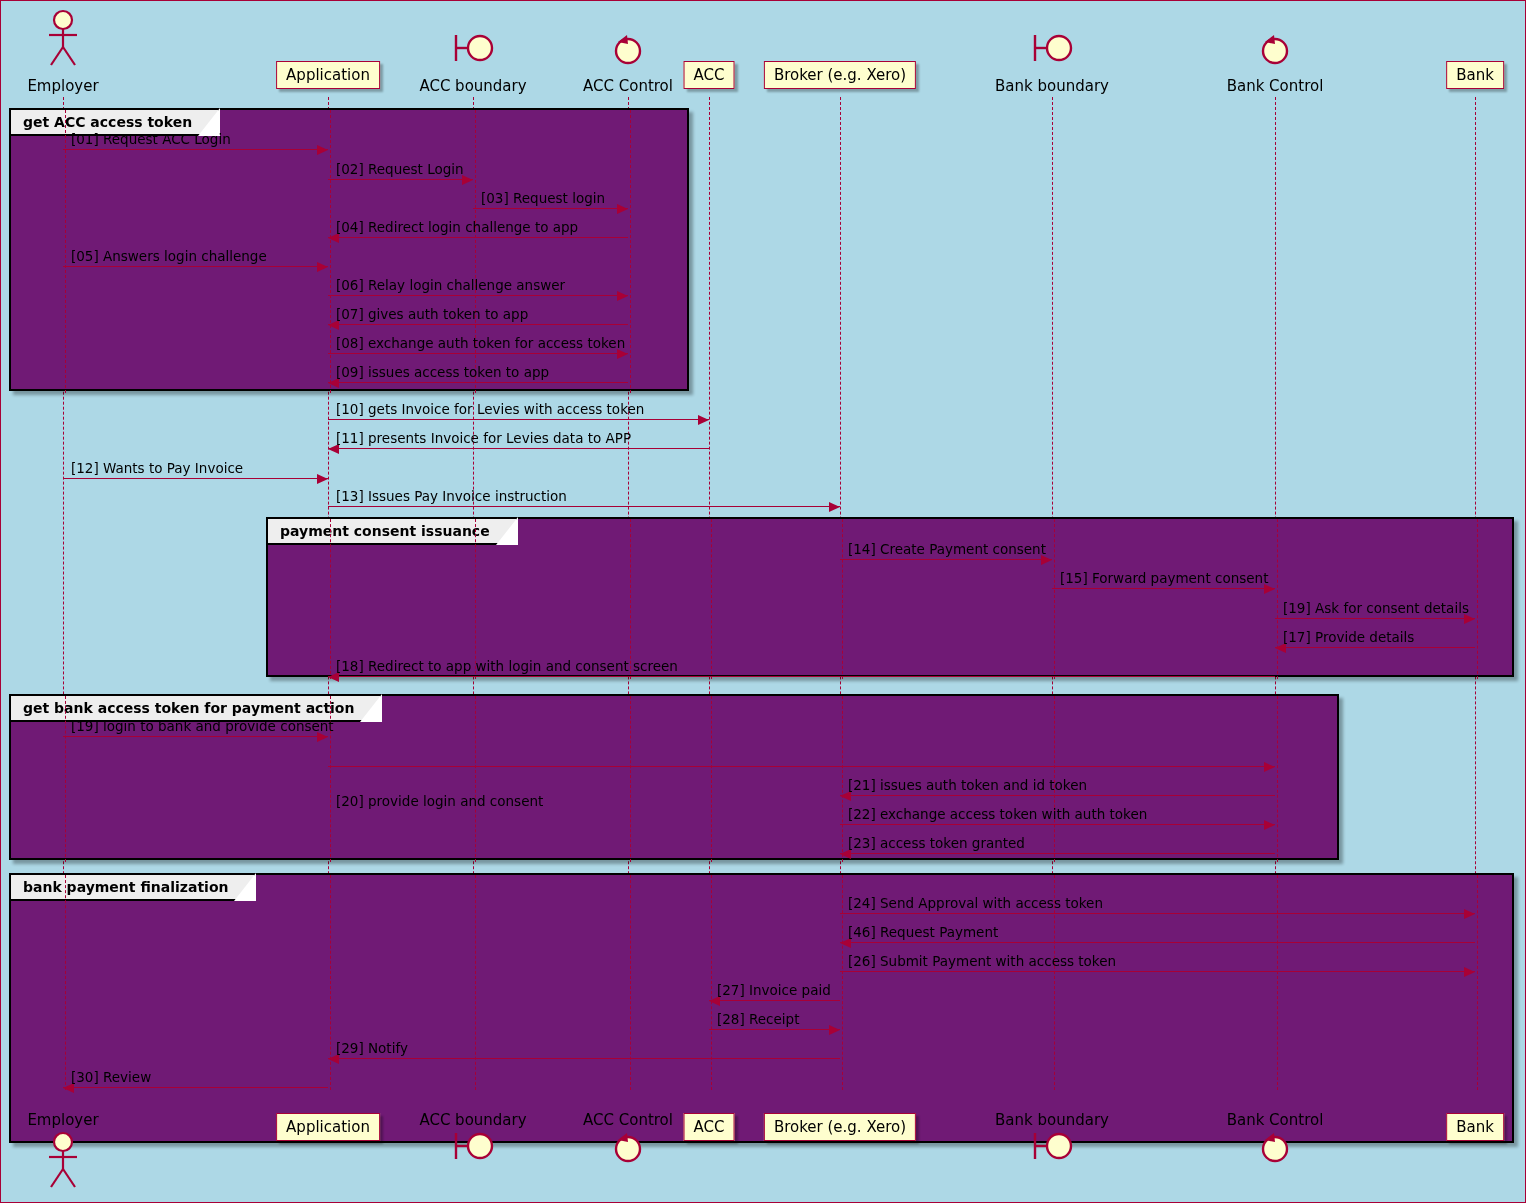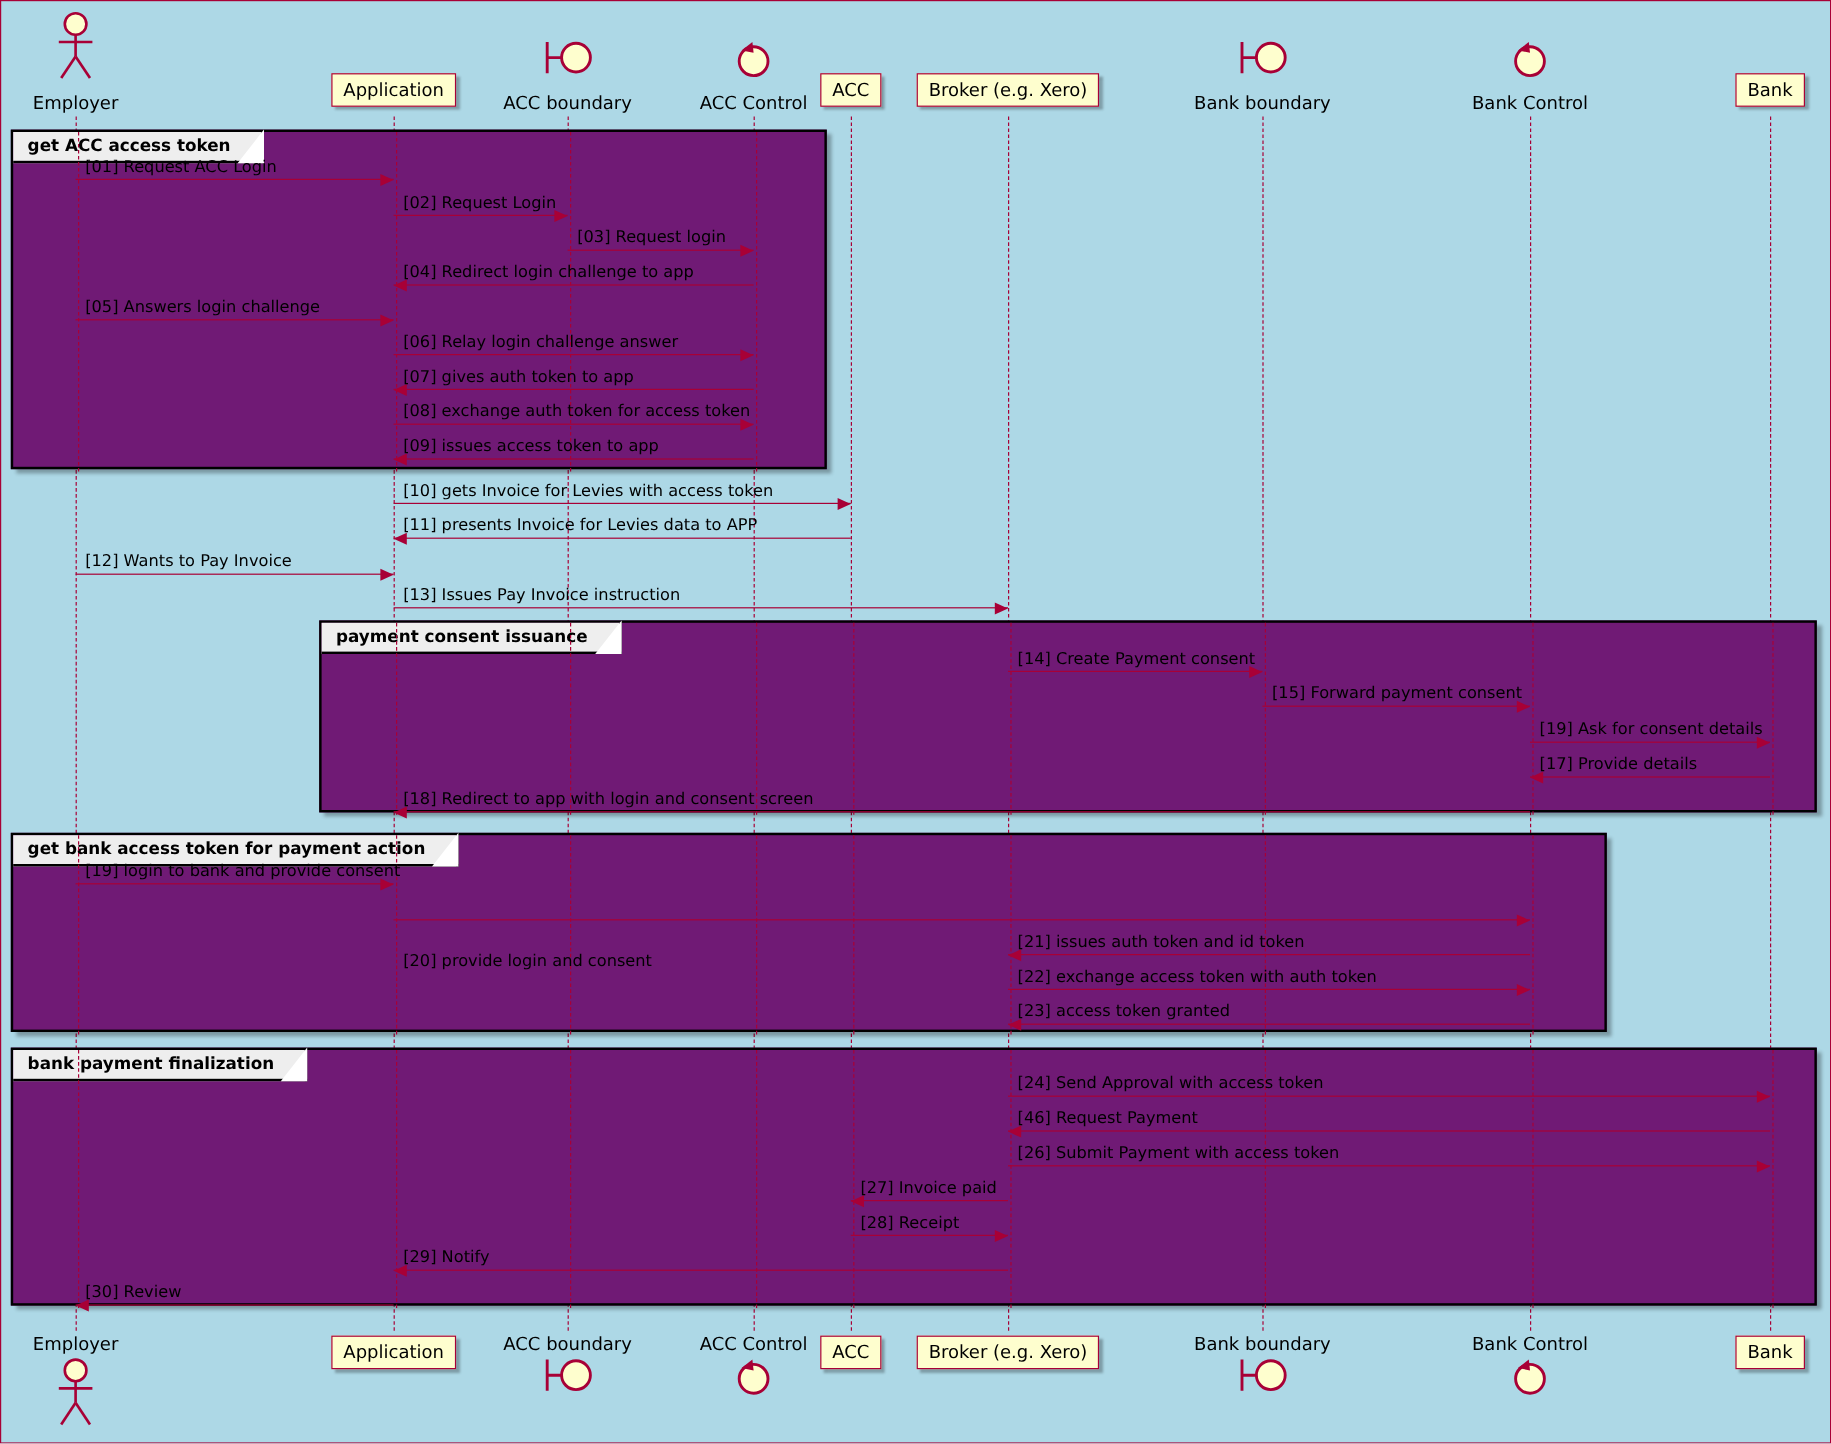--- a/index.html
+++ b/index.html
@@ -90,21 +90,21 @@
         <div class="frame-label">get bank access token for payment action</div>
         <div class="lifeline" style="left: 54px; top: 0px; height: 166px;"></div>
         <div class="lifeline" style="left: 319px; top: 0px; height: 166px;"></div>
         <div class="lifeline" style="left: 464px; top: 0px; height: 166px;"></div>
         <div class="lifeline" style="left: 619px; top: 0px; height: 166px;"></div>
         <div class="lifeline" style="left: 700px; top: 0px; height: 166px;"></div>
         <div class="lifeline" style="left: 831px; top: 0px; height: 166px;"></div>
         <div class="lifeline" style="left: 1043px; top: 0px; height: 166px;"></div>
         <div class="lifeline" style="left: 1266px; top: 0px; height: 166px;"></div>
       </div>
-      <div class="frame" style="left: 8px; top: 872px; width: 1505px; height: 215px;">
+      <div class="frame" style="left: 8px; top: 872px; width: 1505px; height: 270px;">
         <div class="frame-label">bank payment finalization</div>
         <div class="lifeline" style="left: 54px; top: 0px; height: 215px;"></div>
         <div class="lifeline" style="left: 319px; top: 0px; height: 215px;"></div>
         <div class="lifeline" style="left: 464px; top: 0px; height: 215px;"></div>
         <div class="lifeline" style="left: 619px; top: 0px; height: 215px;"></div>
         <div class="lifeline" style="left: 700px; top: 0px; height: 215px;"></div>
         <div class="lifeline" style="left: 831px; top: 0px; height: 215px;"></div>
         <div class="lifeline" style="left: 1043px; top: 0px; height: 215px;"></div>
         <div class="lifeline" style="left: 1266px; top: 0px; height: 215px;"></div>
         <div class="lifeline" style="left: 1466px; top: 0px; height: 215px;"></div>

